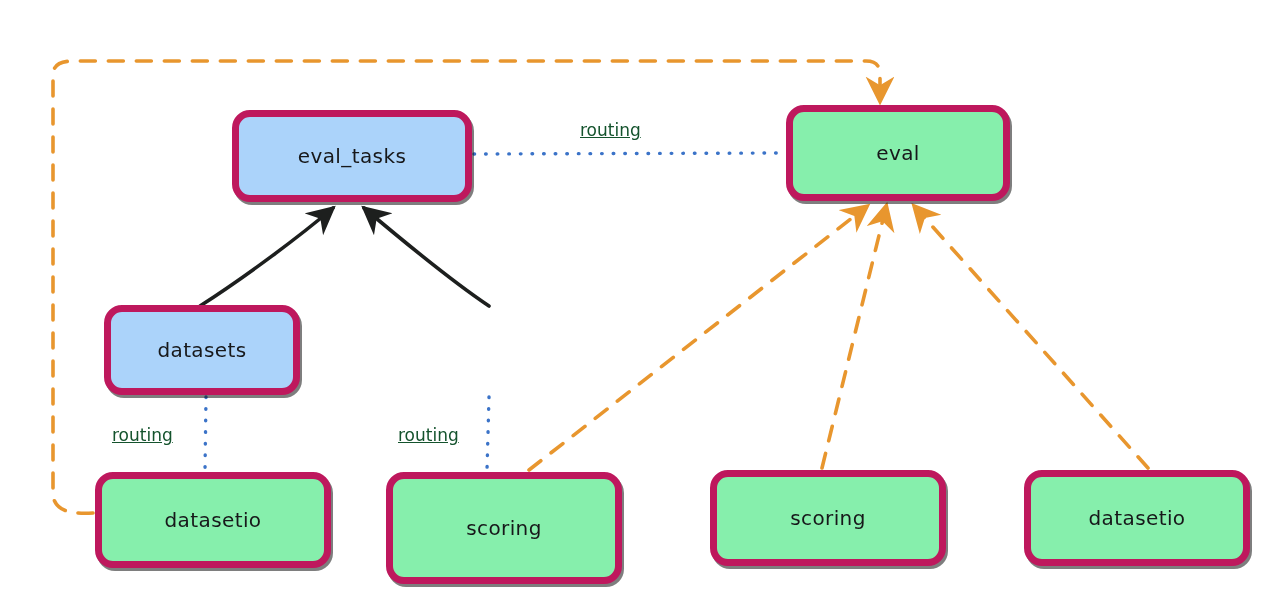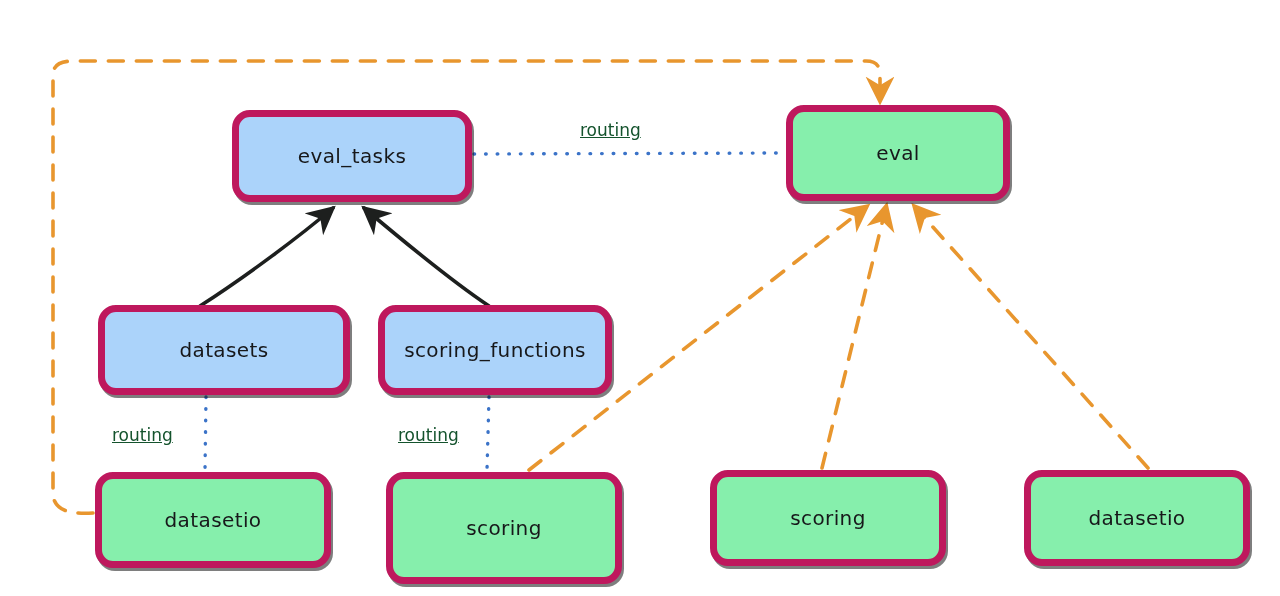--- a/index.html
+++ b/index.html
@@ -103,27 +103,24 @@
   </svg>
 
   <div class="node blue" style="left:232px; top:110px; width:240px; height:92px;">
     <span>eval_tasks</span>
   </div>
 
   <div class="node green" style="left:786px; top:105px; width:224px; height:96px;">
     <span>eval</span>
   </div>
 
-  <div class="node blue" style="left:98px; top:305px; width:252px; height:90px;">
+  <div class="node blue" style="left:104px; top:305px; width:196px; height:90px;">
     <span>datasets</span>
   </div>
 
-  <div class="node blue" style="left:378px; top:305px; width:234px; height:90px;">
-    <span>scoring_functions</span>
-  </div>
 
   <div class="node green" style="left:95px; top:472px; width:236px; height:96px;">
     <span>datasetio</span>
   </div>
 
   <div class="node green" style="left:386px; top:472px; width:236px; height:112px;">
     <span>scoring</span>
   </div>
 
   <div class="node green" style="left:710px; top:470px; width:236px; height:96px;">

